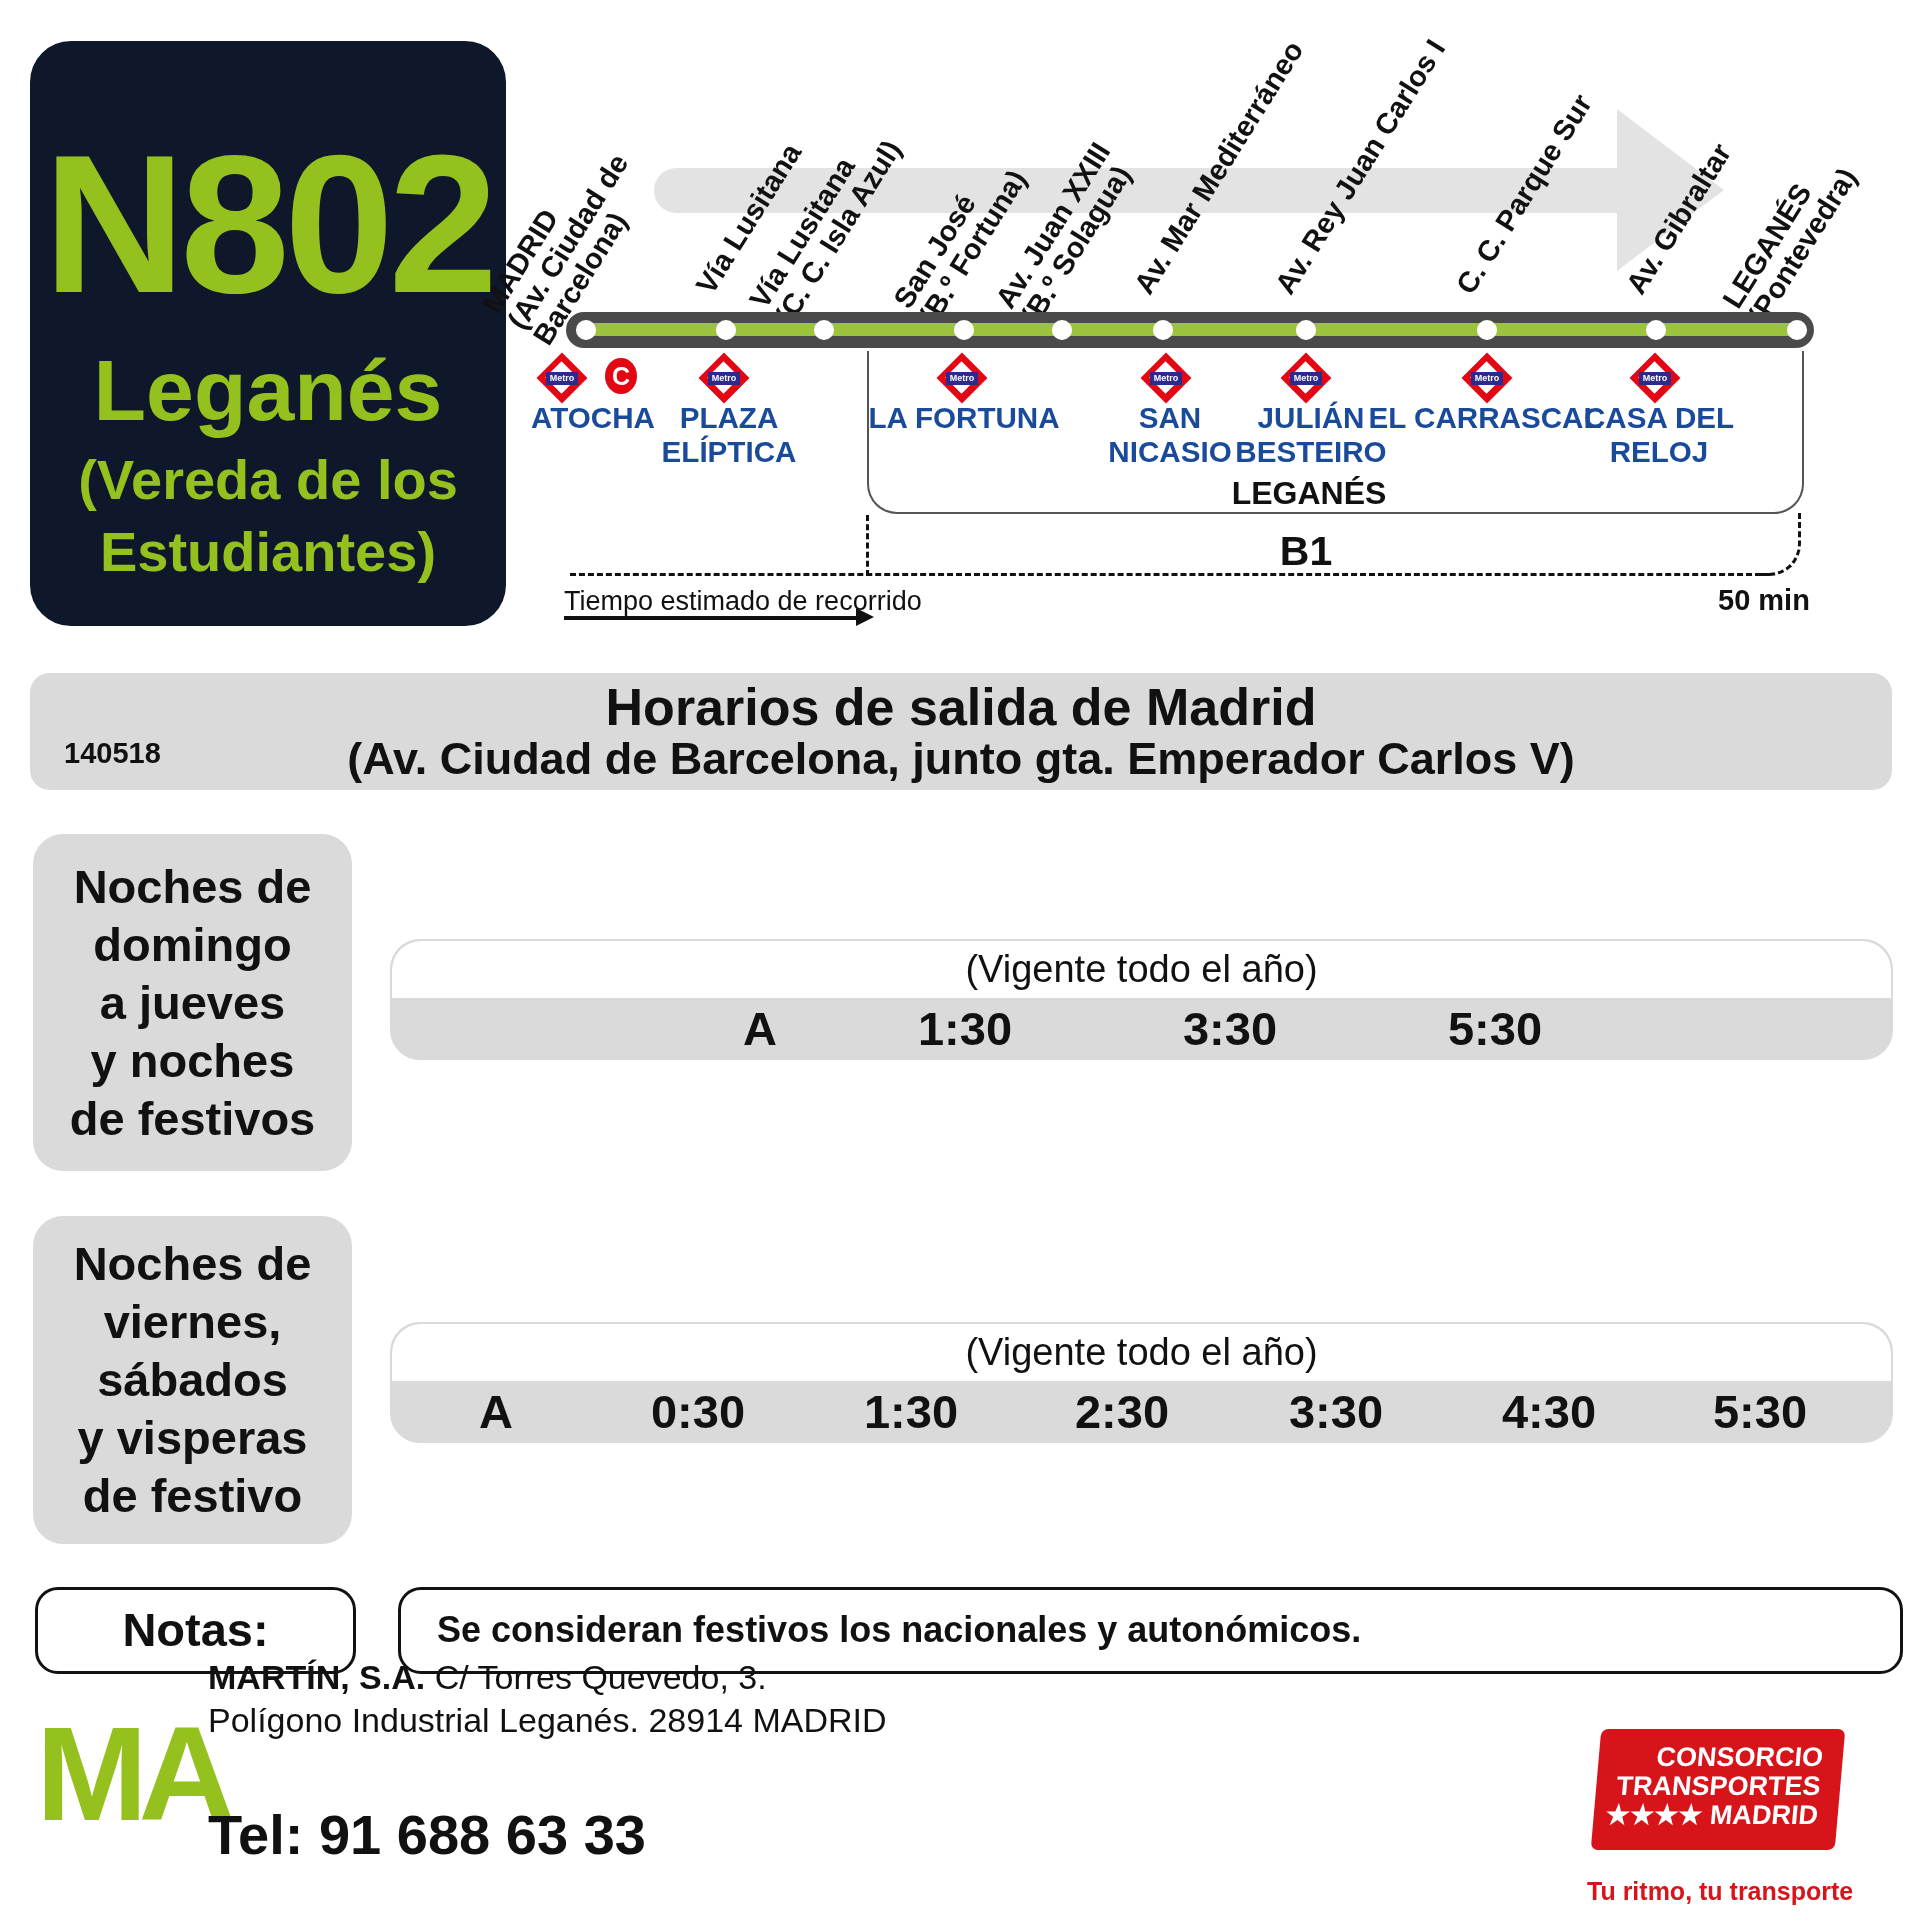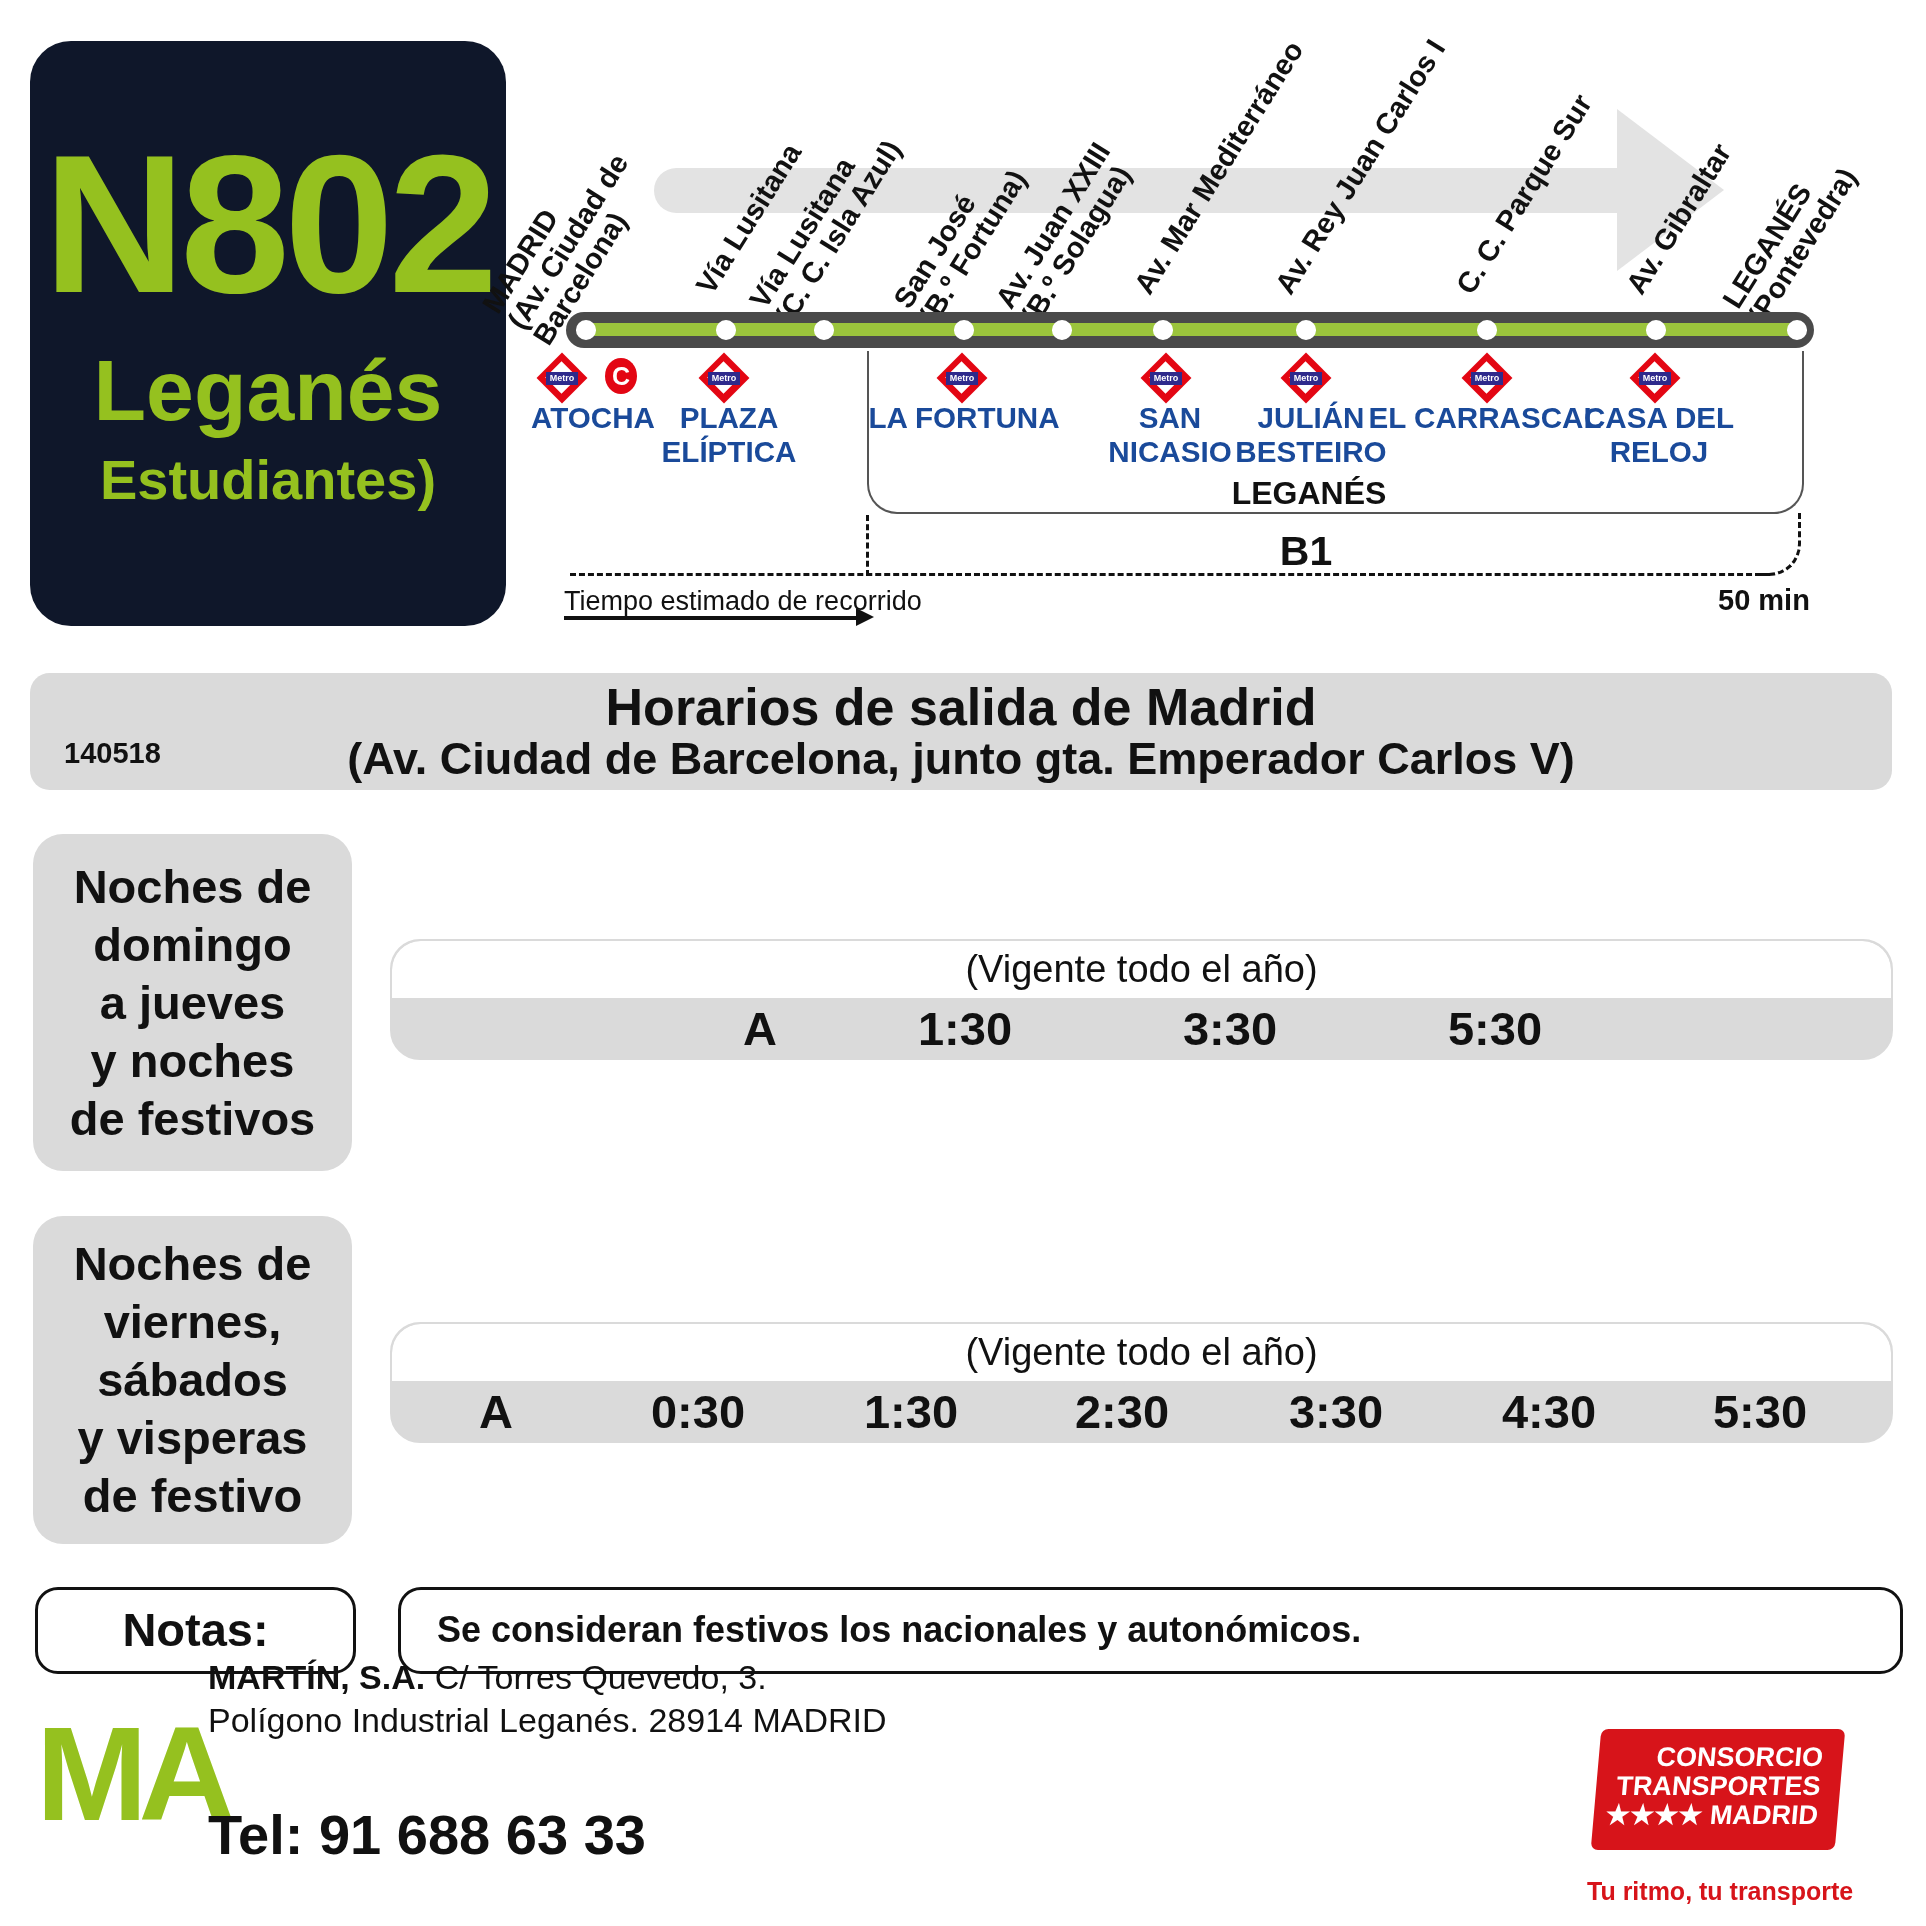--- a/index.html
+++ b/index.html
@@ -47,20 +47,21 @@
   .ctm{left:1596px;top:1729px;width:244px;height:121px;background:#d7141a;transform:skewX(-5deg);border-radius:7.2px;color:#fff;font-weight:bold;font-size:27px;line-height:29px;text-align:right;padding:14.3px 19.7px 0 0;box-sizing:border-box;}
   .slogan{left:1587px;top:1877px;color:#d7141a;font-weight:bold;font-size:25px;}
 </style>
 </head>
 <body>
 
 <div class="abs routebox">
   <div class="route-num">N802</div>
   <div class="route-dest">Leganés</div>
   <div class="route-sub">
+    <div>(Vereda de los</div>
     <div>Estudiantes)</div>
   </div>
 </div>
 
 <div class="abs arrowband"></div>
 <div class="abs arrowhead"></div>
 
 <div>
   <div class="stopname" style="left:553px;top:260px;">
       <div>MADRID</div>

